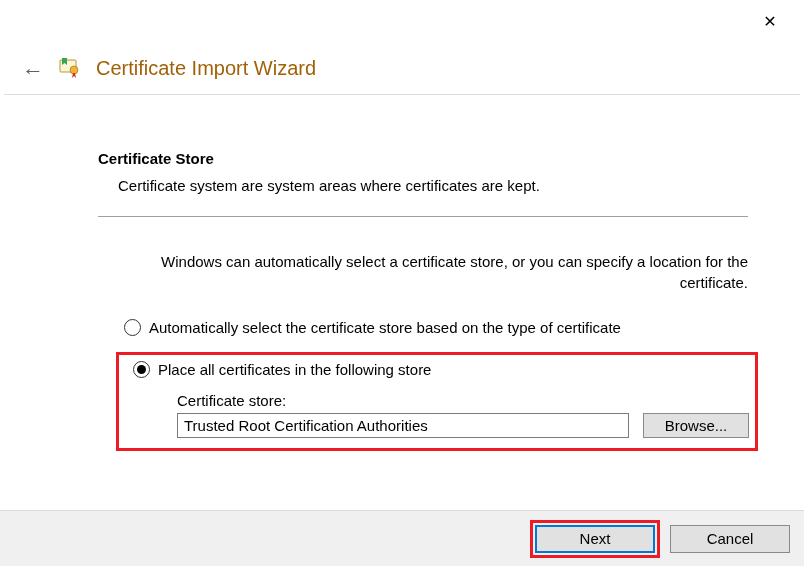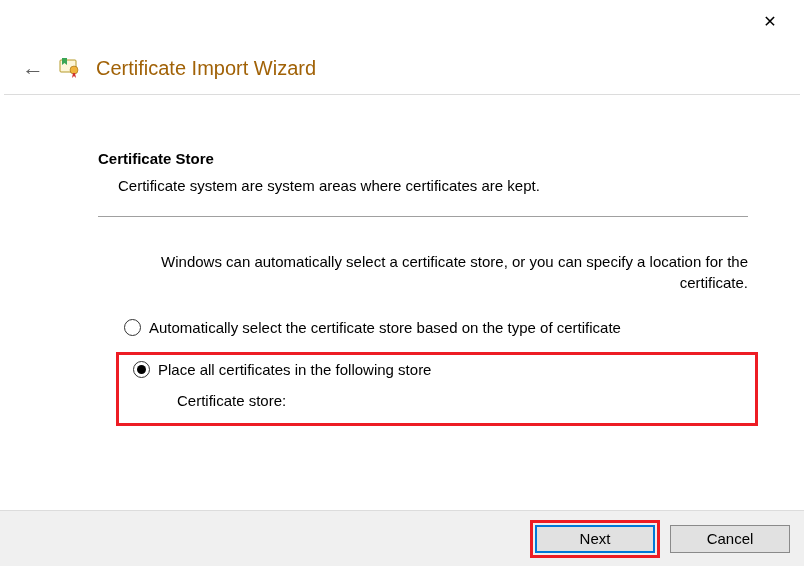--- a/index.html
+++ b/index.html
@@ -209,20 +209,22 @@
     <div class="highlight-box">
       <div class="radio-row" style="margin-left:8px;">
         <span class="radio-outer">
           <span class="radio-inner"></span>
         </span>
         <span>Place all certificates in the following store</span>
       </div>
       <div class="store-sub">
         <div class="store-label">Certificate store:</div>
         <div class="store-row">
+          <input class="store-input" type="text" readonly="" value="Trusted Root Certification Authorities" style="">
+          <button class="browse-btn">Browse...</button>
         </div>
       </div>
     </div>
   </div>
 
   <div class="footer">
     <span class="next-wrap">
       <button class="footer-btn">Next</button>
     </span>
     <button class="footer-btn">Cancel</button>

